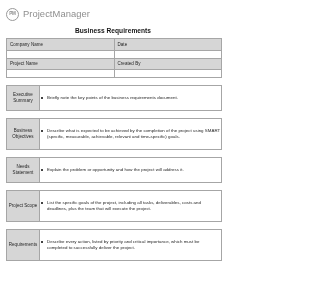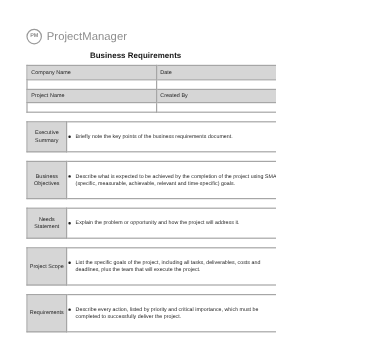--- a/index.html
+++ b/index.html
@@ -15,21 +15,21 @@
     font-family: "Liberation Sans", sans-serif;
     color: #1a1a1a;
     -webkit-font-smoothing: antialiased;
   }
 
   .page {
     position: relative;
     width: 230px;
     height: 300px;
     box-sizing: border-box;
-    padding: 16px;
+    padding: 0;
     background: #ffffff;
   }
 
   
   .brand {
     display: flex;
     align-items: center;
     gap: 4px;
     padding: 5px 0 0 6px;
     height: 18px;

